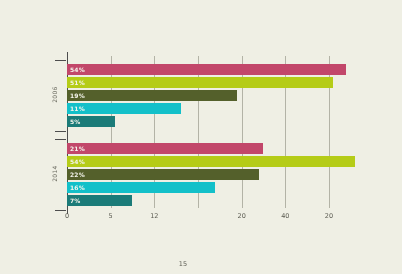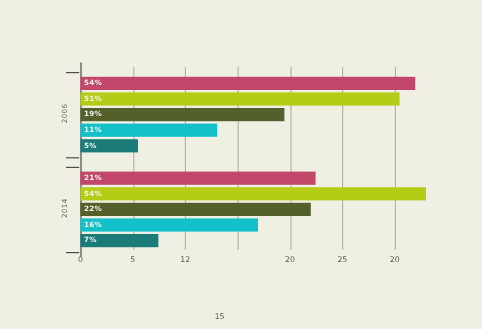--- a/index.html
+++ b/index.html
@@ -167,21 +167,21 @@
         </div>
       </div>
   </div>
 
   <div id="tick-labels">
       <div class="tick-label" style="left: 67px;">0</div>
       <div class="tick-label" style="left: 110.662px;">5</div>
       <div class="tick-label" style="left: 154.324px;">12</div>
       <div class="tick-label" style="left: 183px; margin-top: 48px;">15</div>
       <div class="tick-label" style="left: 241.648px;">20</div>
-      <div class="tick-label" style="left: 285.31px;">25</div>
+      <div class="tick-label" style="left: 285.31px;">40</div>
       <div class="tick-label" style="left: 328.972px;">20</div>
     </div>
 
   <div id="group-labels">
       <div class="group-label" style="left: 44px; top: 90.5px; width: 20px; text-align: center;">2006</div>
       <div class="group-label" style="left: 44px; top: 169.5px; width: 20px; text-align: center;">2014</div>
     </div>
 
 </div>
 

